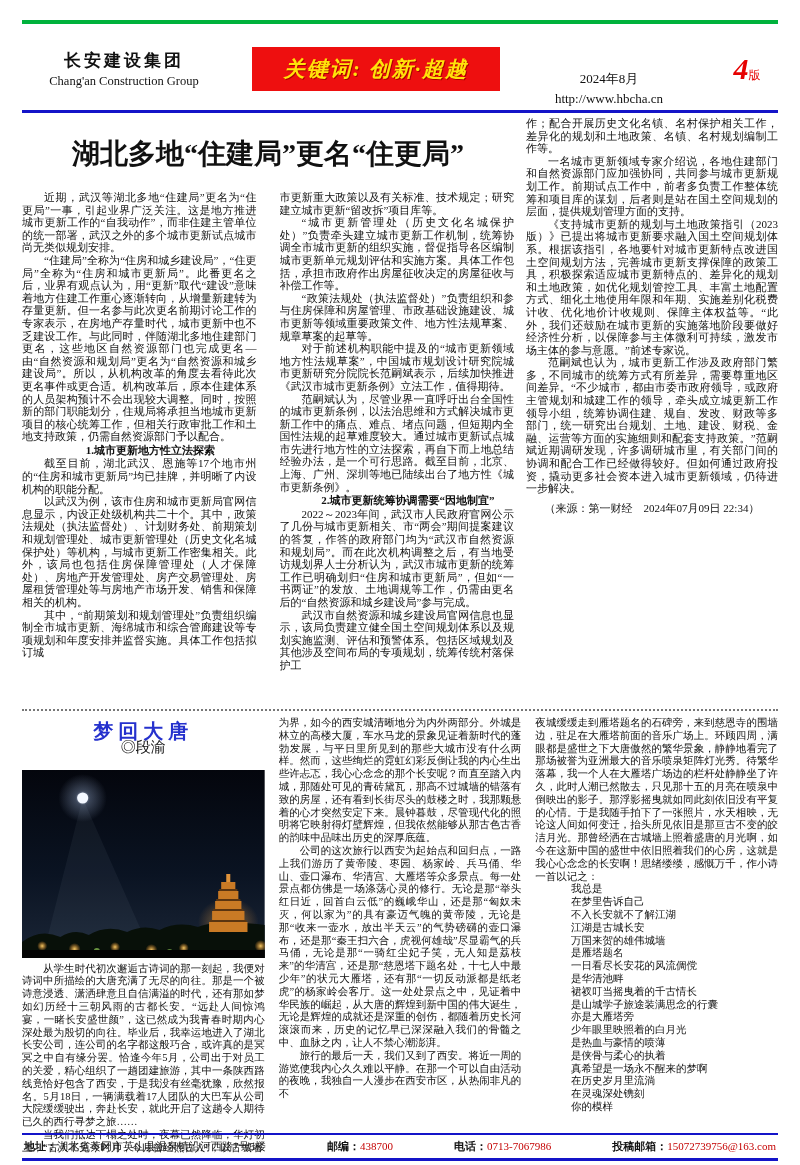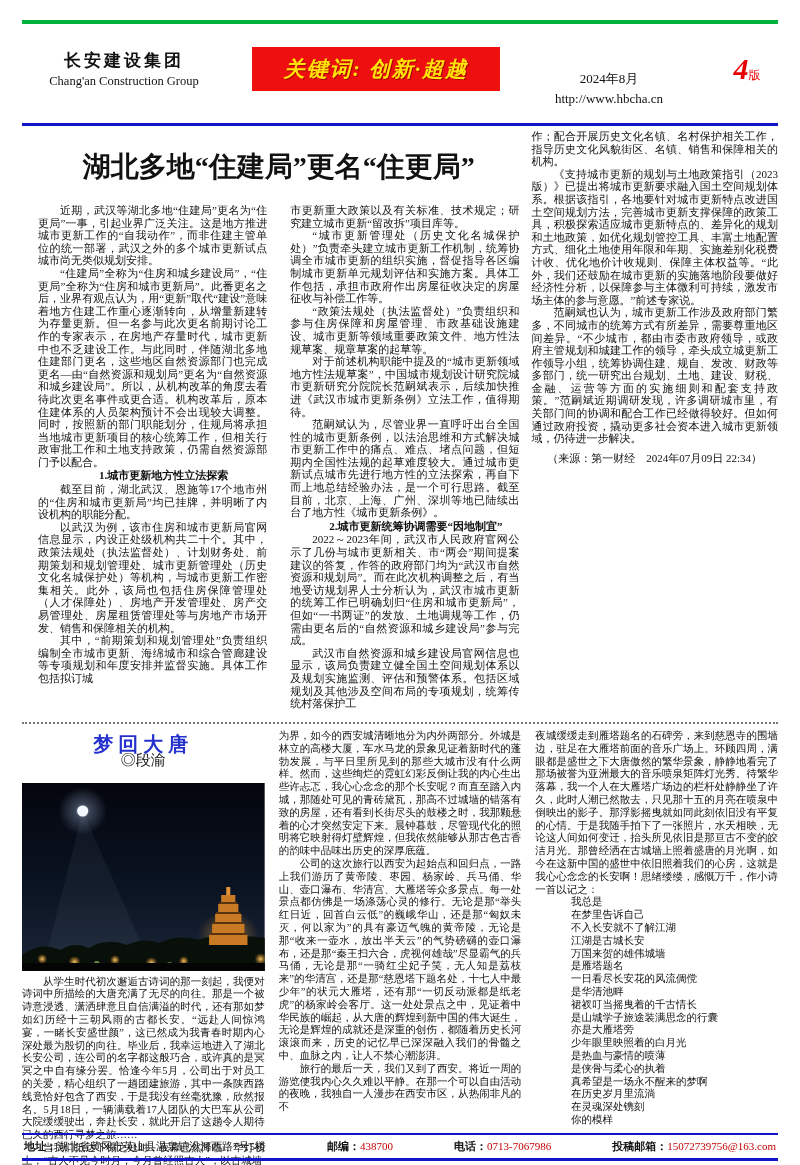--- a/index.html
+++ b/index.html
@@ -5,39 +5,39 @@
   * { margin:0; padding:0; box-sizing:border-box; }
   html,body { background:#e8e8e8; }
   .page {
     width:800px; height:1165px; margin:0 auto; background:#ffffff;
     position:relative; padding:20px 22px 0 22px; overflow:hidden;
     font-family:"Liberation Serif", serif; color:#111;
   }
   
   .green-rule { height:4px; background:#00b23c; }
   .header-row {
-    display:flex; align-items:center; padding:5px 2px 15px 2px;
+    display:flex; align-items:center; padding:5px 2px 2px 2px;
     border-bottom:3px solid #1414c8;
   }
   .masthead { width:200px; text-align:center; }
   .masthead-cn { font-size:17px; font-weight:bold; letter-spacing:3px; }
   .masthead-en { font-size:12.5px; margin-top:2px; }
   .keyword-box {
     width:248px; height:44px; background:#ee0f0f; margin-left:28px;
     display:flex; align-items:center; justify-content:center;
     color:#ffe20a; font-weight:bold; font-style:italic;
     font-size:21px; letter-spacing:2px; text-shadow:1px 1px 0 #a00;
   }
   .date-block { flex:1; text-align:center; font-size:13px; line-height:1.5;margin-top:40px; }
   .page-num { width:58px; text-align:center; color:#e60000; white-space:nowrap; }
   .page-num .big { font-size:30px; font-weight:bold; font-style:italic; }
   .page-num .small { font-size:12px; }
   
   .top-section { display:flex; gap:12px; height:586px; overflow:hidden; margin-top:2px; }
-  .top-left { width:492px;margin-left:16px; }
+  .top-left { width:492px; }
   .headline {
     font-size:28px; font-weight:bold; text-align:center;
     letter-spacing:0px; margin:20px 0 18px 0; white-space:nowrap;
   }
   .top-left-cols { display:flex; gap:23px; height:506px; overflow:hidden; }
   .ncol { flex:1; overflow:hidden; font-size:11px; line-height:12.6px; }
   .top-right { width:252px; overflow:hidden; font-size:11px; line-height:12.6px; padding-top:2px; }
   .para { text-align:justify; text-indent:2em; }
   .para-cont { text-indent:0; }
   .para-h { font-weight:bold; text-align:center; text-indent:2em; margin:1px 0; }
@@ -105,21 +105,22 @@
             <div class="para para-p">“政策法规处（执法监督处）”负责组织和参与住房保障和房屋管理、市政基础设施建设、城市更新等领域重要政策文件、地方性法规草案、规章草案的起草等。</div>
             <div class="para para-p">对于前述机构职能中提及的“城市更新领域地方性法规草案”，中国城市规划设计研究院城市更新研究分院院长范嗣斌表示，后续加快推进《武汉市城市更新条例》立法工作，值得期待。</div>
             <div class="para para-p">范嗣斌认为，尽管业界一直呼吁出台全国性的城市更新条例，以法治思维和方式解决城市更新工作中的痛点、难点、堵点问题，但短期内全国性法规的起草难度较大。通过城市更新试点城市先进行地方性的立法探索，再自下而上地总结经验办法，是一个可行思路。截至目前，北京、上海、广州、深圳等地已陆续出台了地方性《城市更新条例》。</div>
             <div class="para para-h">2.城市更新统筹协调需要“因地制宜”</div>
             <div class="para para-p">2022～2023年间，武汉市人民政府官网公示了几份与城市更新相关、市“两会”期间提案建议的答复，作答的政府部门均为“武汉市自然资源和规划局”。而在此次机构调整之后，有当地受访规划界人士分析认为，武汉市城市更新的统筹工作已明确划归“住房和城市更新局”，但如“一书两证”的发放、土地调规等工作，仍需由更名后的“自然资源和城乡建设局”参与完成。</div>
             <div class="para para-p">武汉市自然资源和城乡建设局官网信息也显示，该局负责建立健全国土空间规划体系以及规划实施监测、评估和预警体系。包括区域规划及其他涉及空间布局的专项规划，统筹传统村落保护工</div>
           </div>
       </div>
     </div>
     <div class="top-right">
-        <div class="para para-cont">作；配合开展历史文化名镇、名村保护相关工作，指导历史文化风貌街区、名镇、销售和保障相关的机构。</div>
+        <div class="para para-cont">作；配合开展历史文化名镇、名村保护相关工作，差异化的规划和土地政策、名镇、名村规划编制工作等。</div>
+        <div class="para para-p">一名城市更新领域专家介绍说，各地住建部门和自然资源部门应加强协同，共同参与城市更新规划工作。前期试点工作中，前者多负责工作整体统筹和项目库的谋划，后者则是站在国土空间规划的层面，提供规划管理方面的支持。</div>
         <div class="para para-p">《支持城市更新的规划与土地政策指引（2023版）》已提出将城市更新要求融入国土空间规划体系。根据该指引，各地要针对城市更新特点改进国土空间规划方法，完善城市更新支撑保障的政策工具，积极探索适应城市更新特点的、差异化的规划和土地政策，如优化规划管控工具、丰富土地配置方式、细化土地使用年限和年期、实施差别化税费计收、优化地价计收规则、保障主体权益等。“此外，我们还鼓励在城市更新的实施落地阶段要做好经济性分析，以保障参与主体微利可持续，激发市场主体的参与意愿。”前述专家说。</div>
         <div class="para para-p">范嗣斌也认为，城市更新工作涉及政府部门繁多，不同城市的统筹方式有所差异，需要尊重地区间差异。“不少城市，都由市委市政府领导，或政府主管规划和城建工作的领导，牵头成立城更新工作领导小组，统筹协调住建、规自、发改、财政等多部门，统一研究出台规划、土地、建设、财税、金融、运营等方面的实施细则和配套支持政策。”范嗣斌近期调研发现，许多调研城市里，有关部门间的协调和配合工作已经做得较好。但如何通过政府投资，撬动更多社会资本进入城市更新领域，仍待进一步解决。</div>
         <div class="para para-src">（来源：第一财经　2024年07月09日  22:34）</div>
       </div>
   </div>
 
   <div class="dot-divider"></div>
 
   <div class="bottom-section">
     <div class="bcol">

